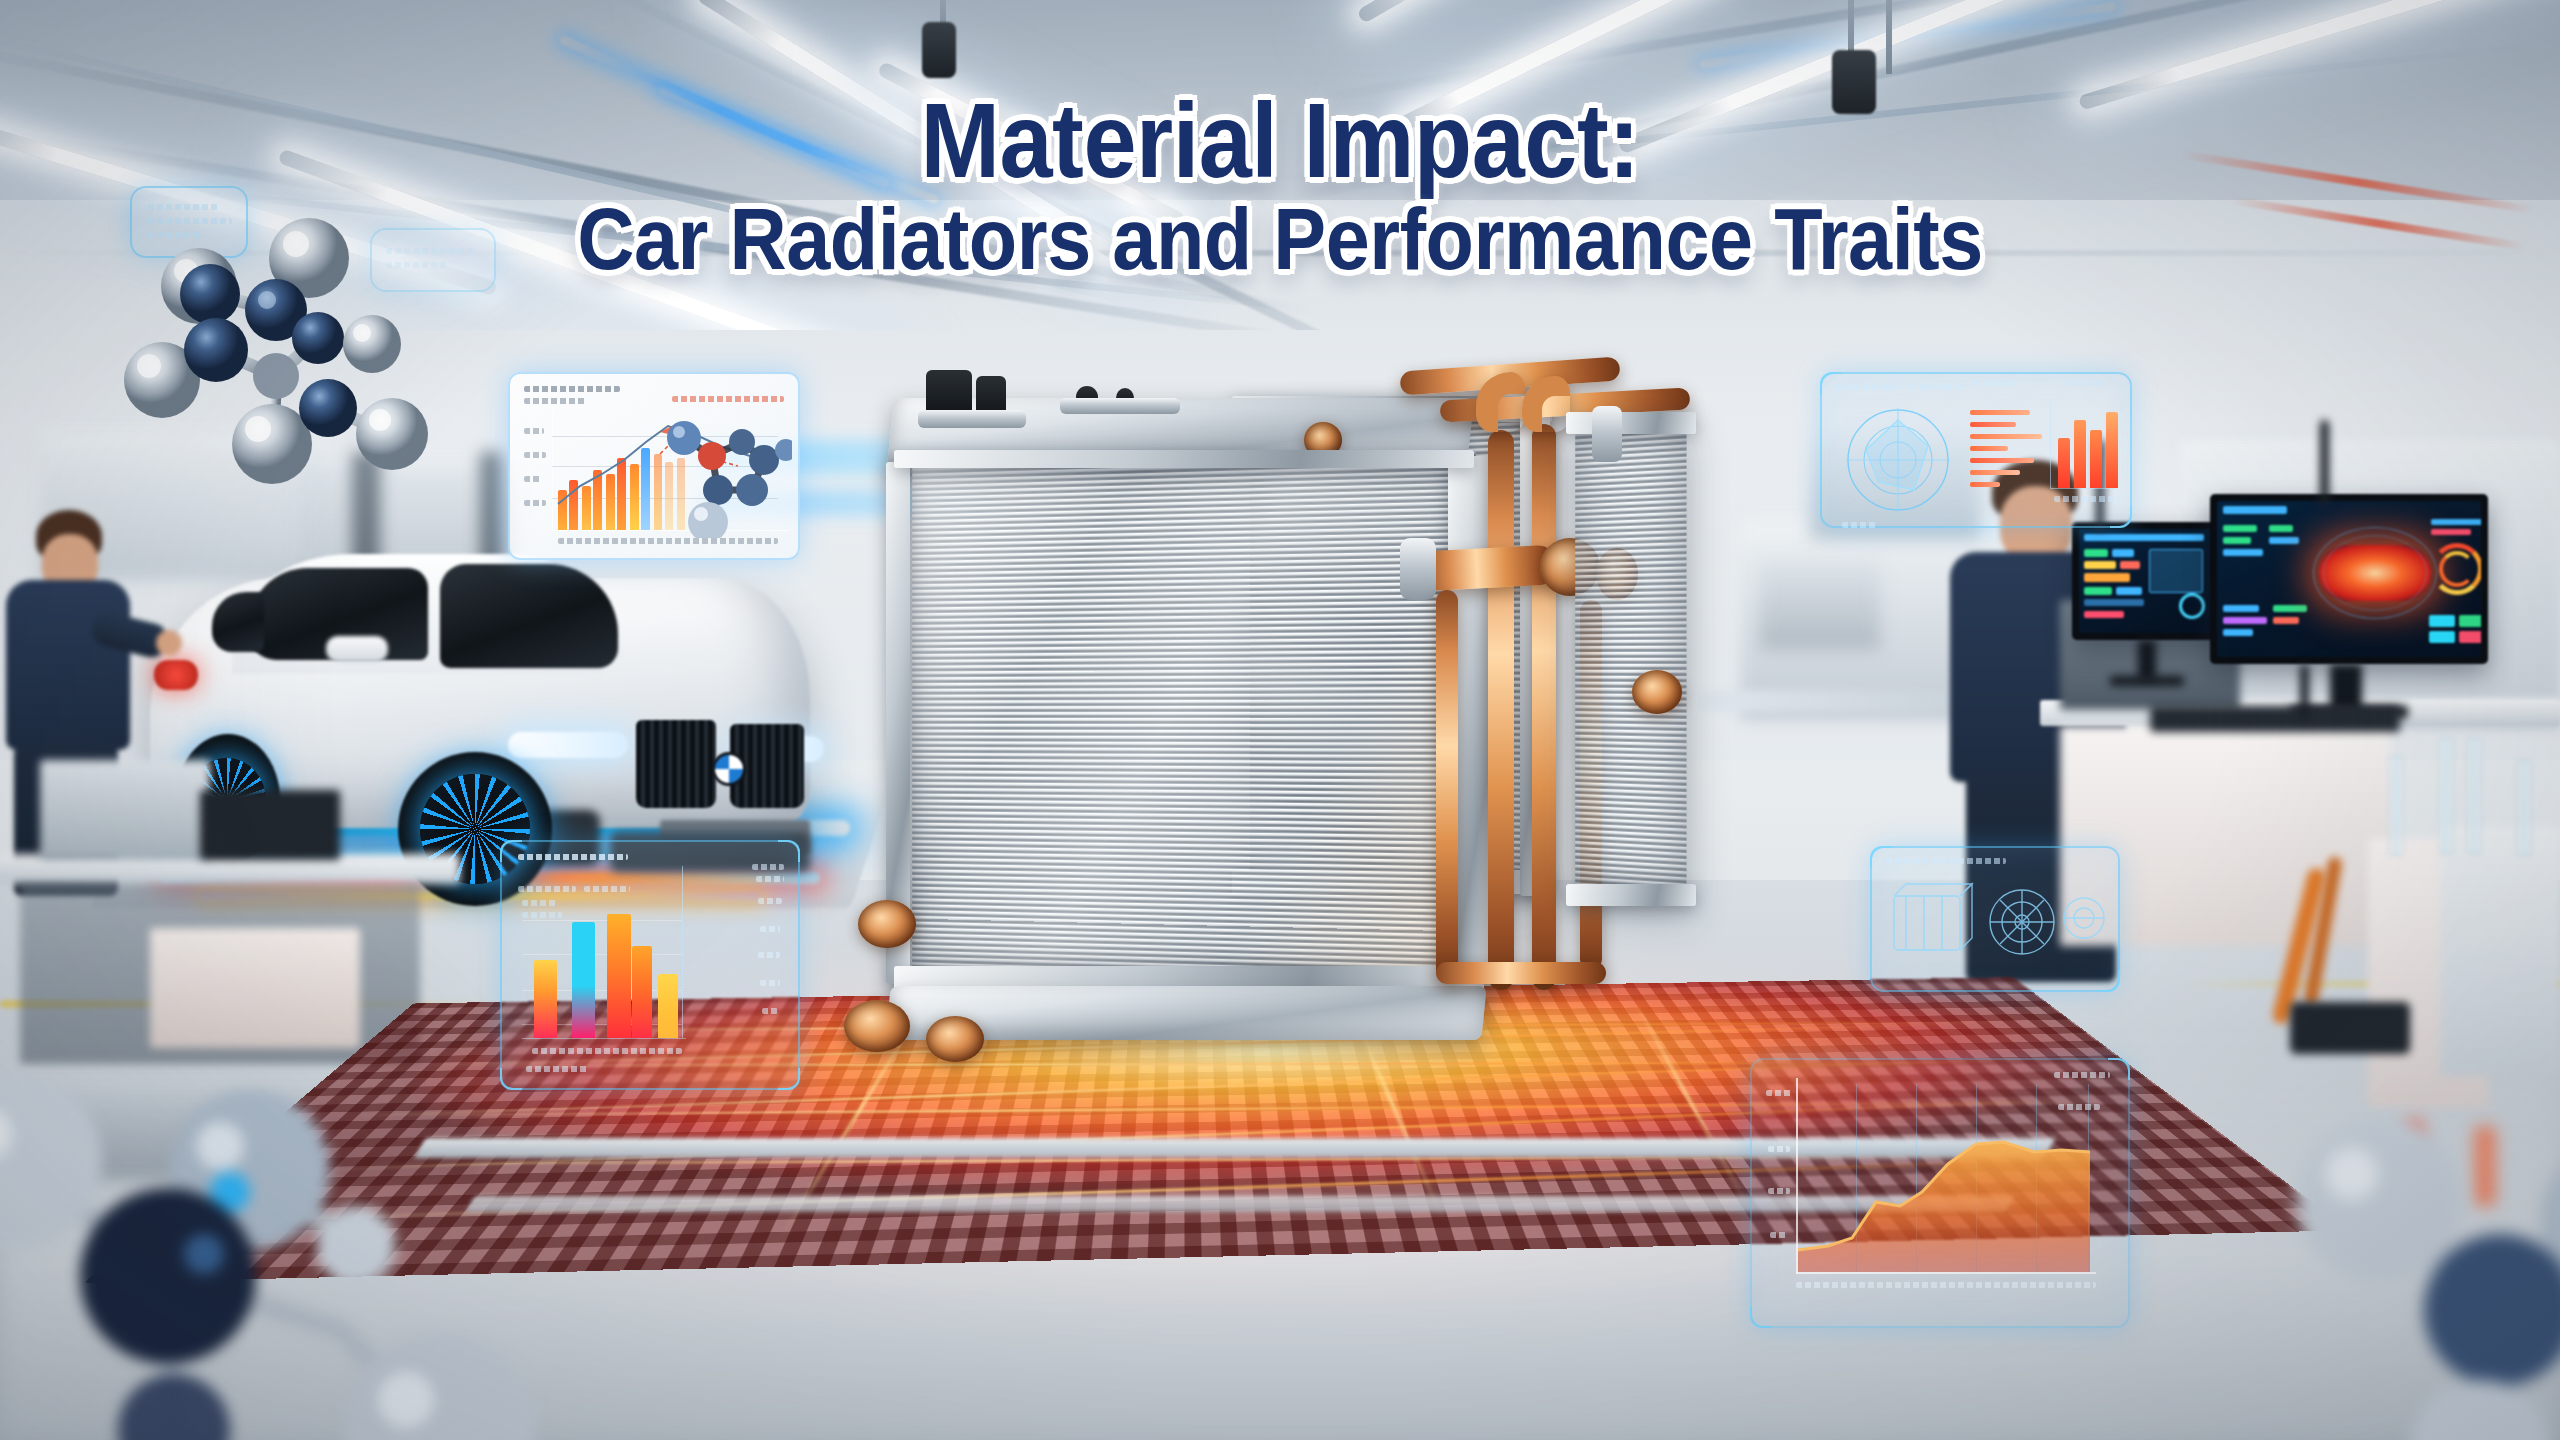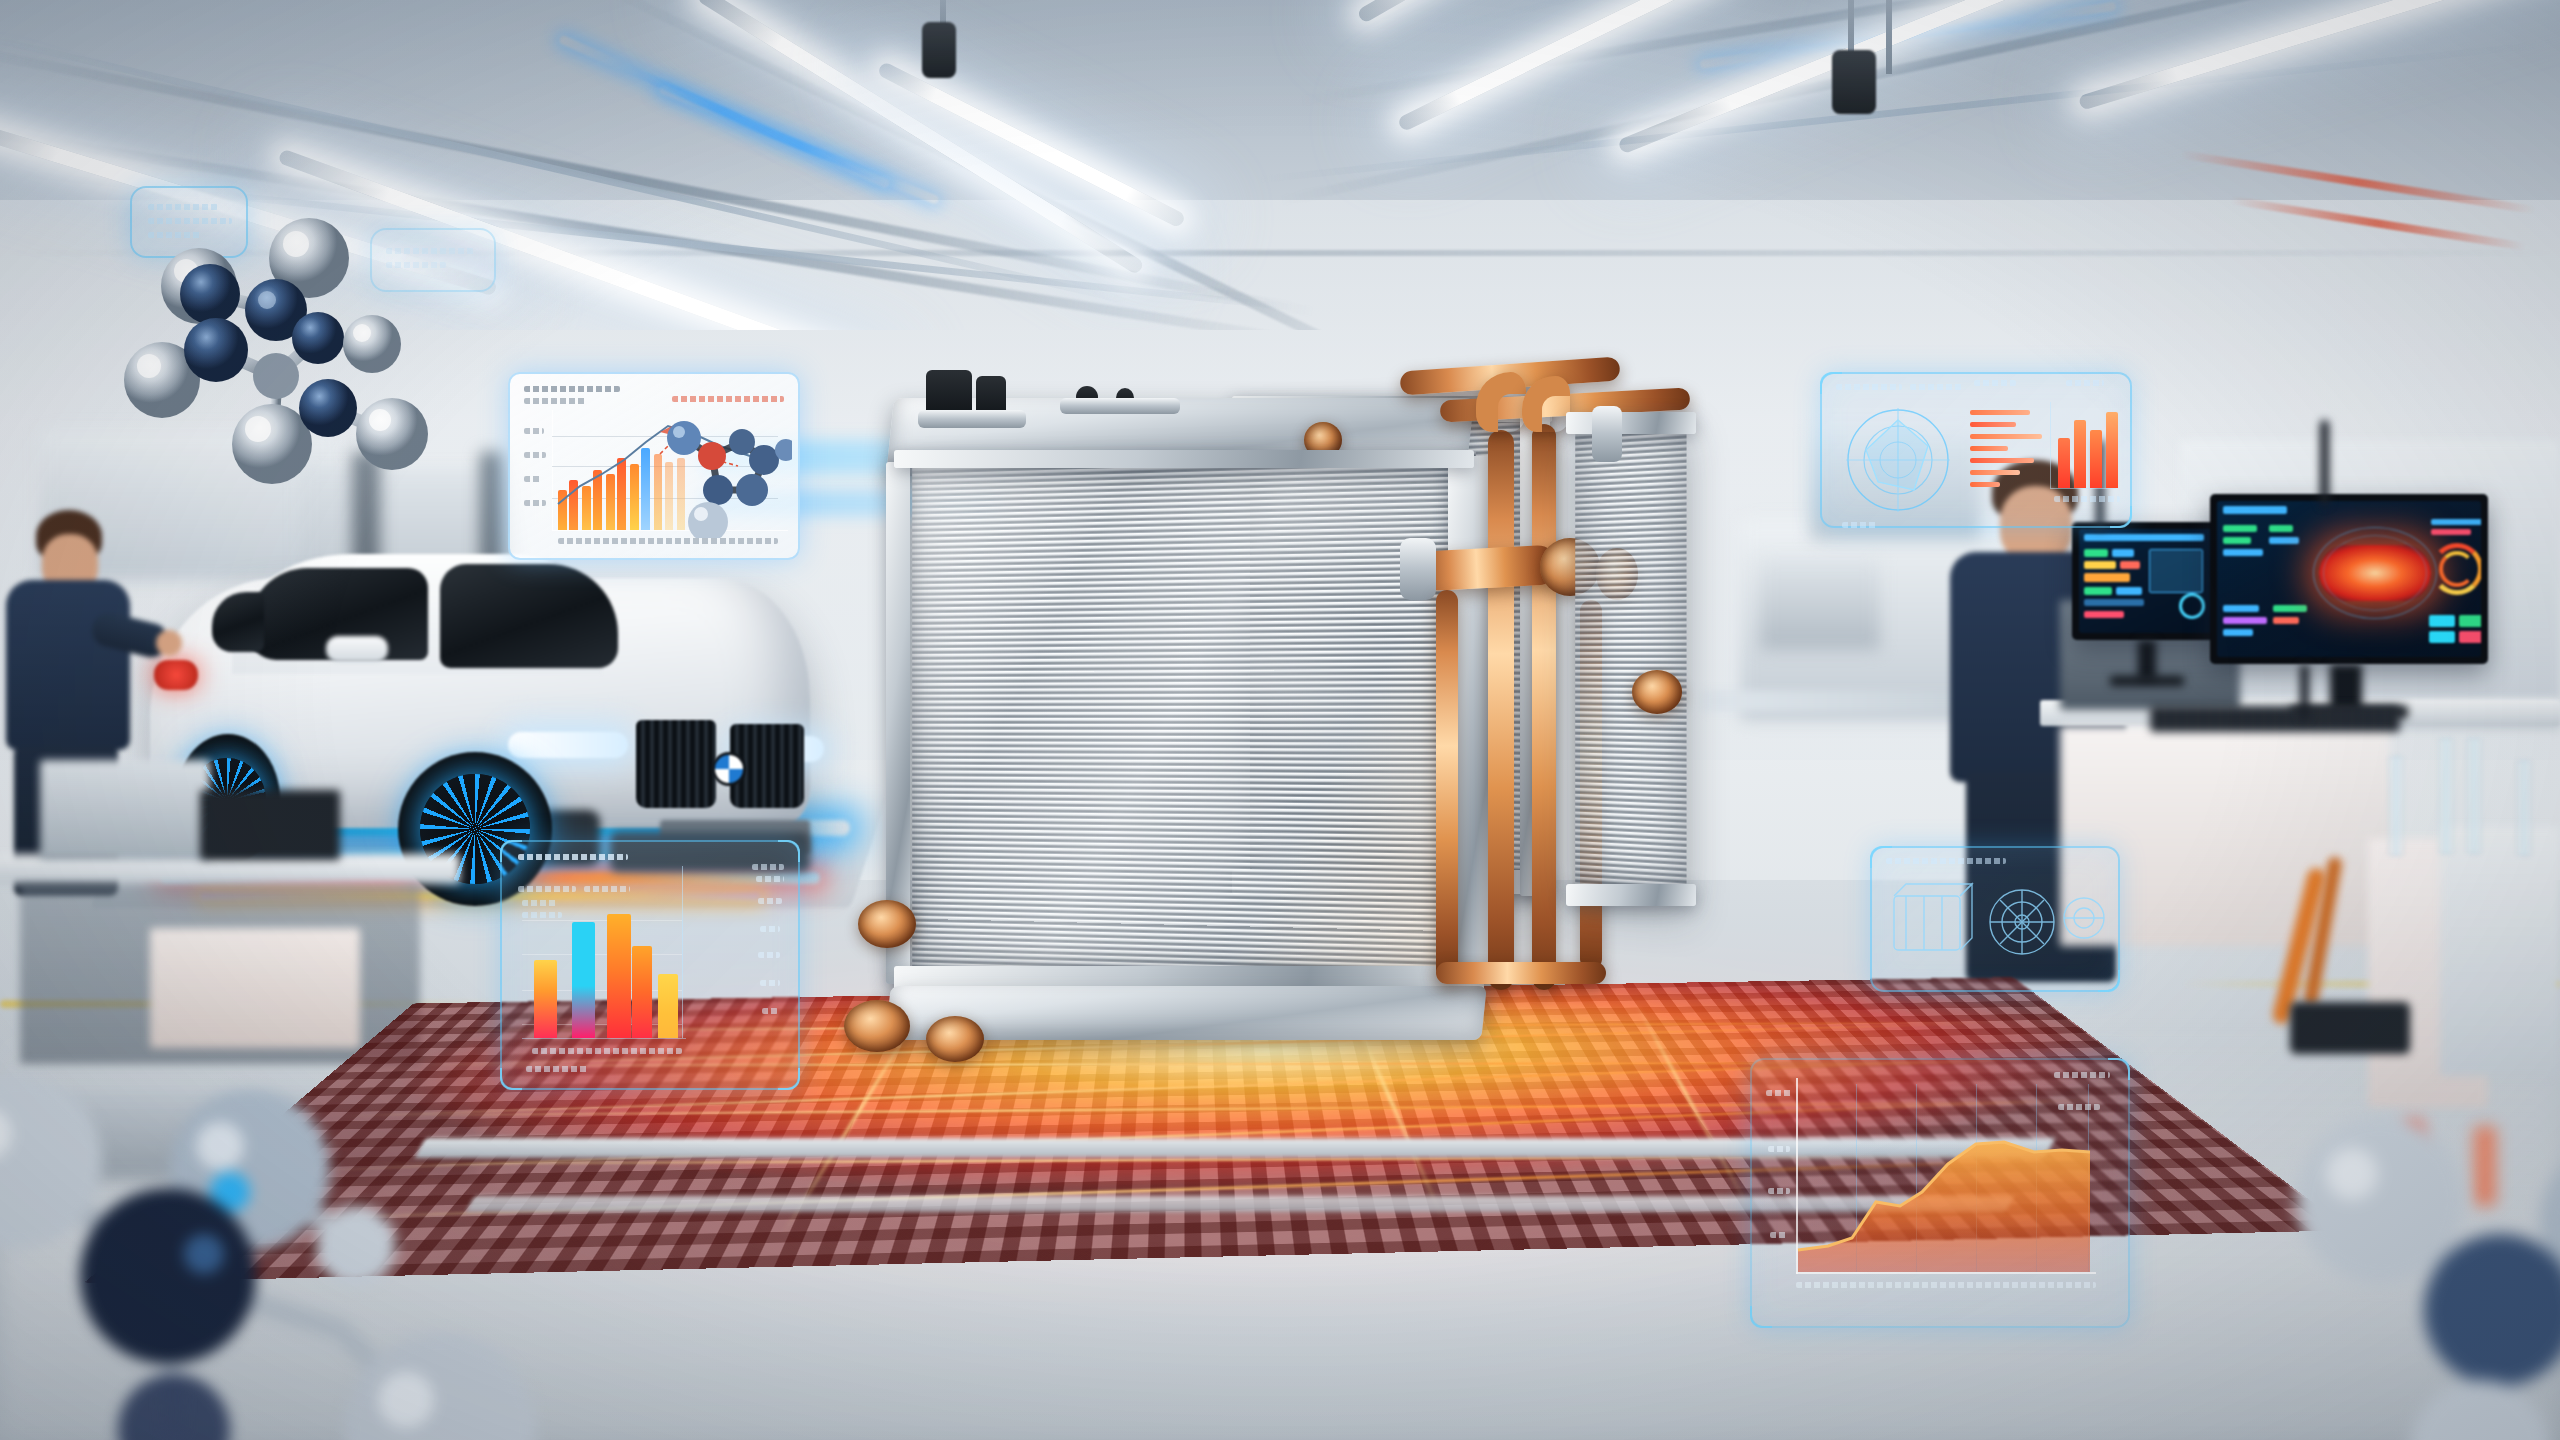--- a/index.html
+++ b/index.html
@@ -872,15 +872,19 @@
         <line x1="220" y1="230" x2="200" y2="370"></line>
       </g>
       <circle cx="100" cy="120" r="84" fill="#c9d2db"></circle>
         <circle cx="72" cy="94" r="26" fill="#f2f6fa" opacity=".75"></circle>
       <circle cx="330" cy="140" r="70" fill="#b6c3d0"></circle>
       <circle cx="220" cy="230" r="76" fill="#3a5378"></circle>
       <circle cx="200" cy="370" r="70" fill="#cdd6df"></circle>
     </svg>
   </div>
 
+  <div class="title-wrap">
+    <span class="t-line t1">Material Impact:</span>
+    <span class="t-line t2">Car Radiators and Performance Traits</span>
+  </div>
 
   <div class="vignette"></div>
 </div>
 
 </body></html>

